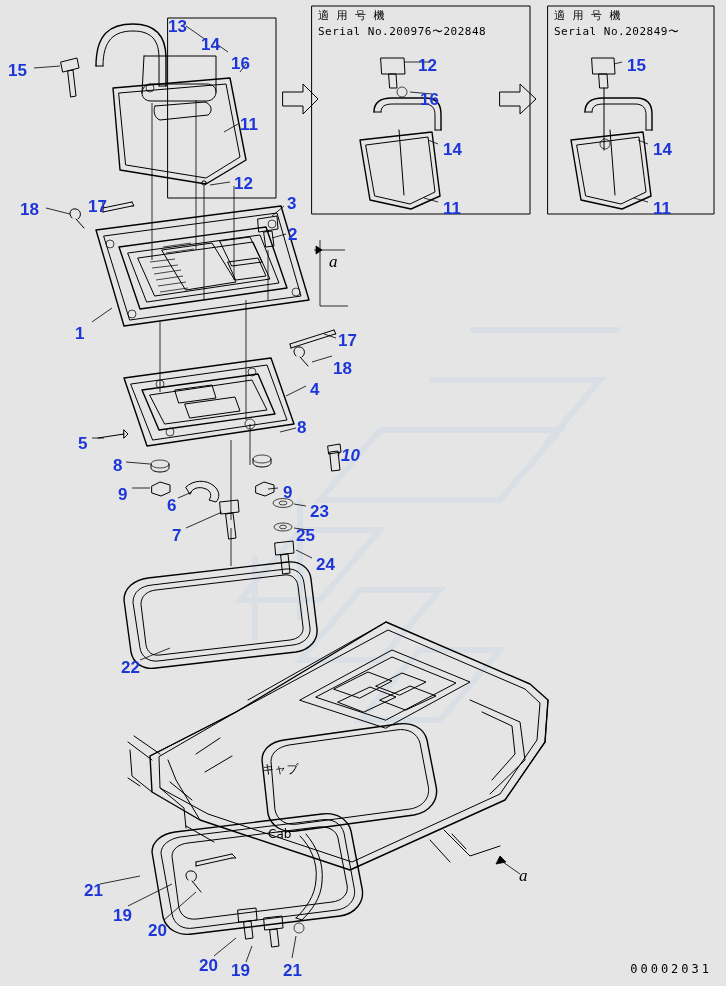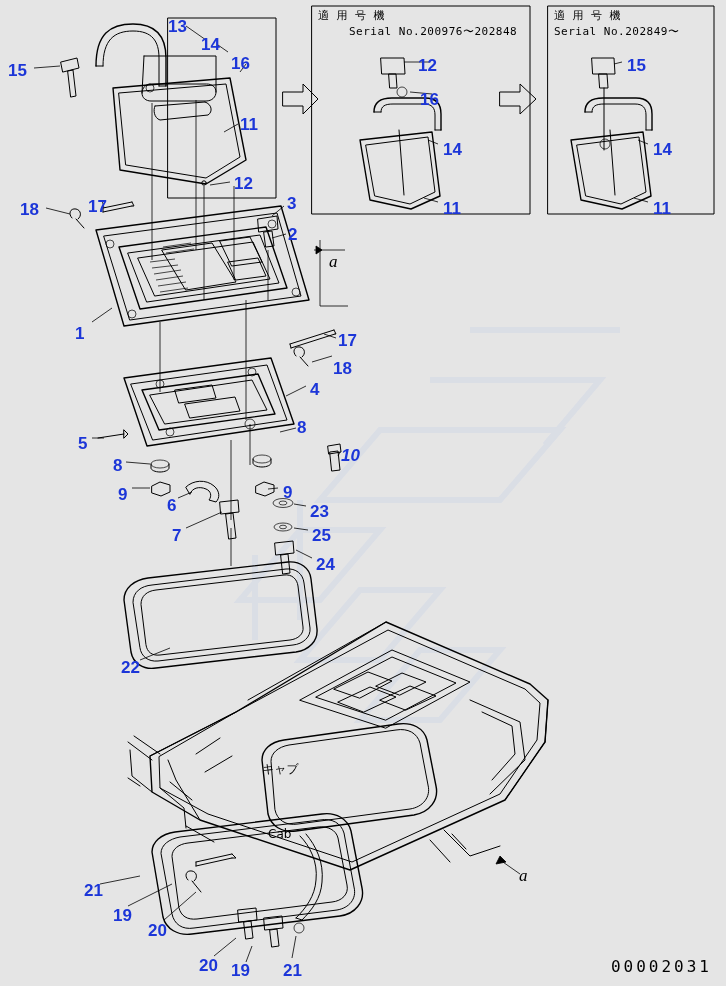--- a/index.html
+++ b/index.html
@@ -63,21 +63,21 @@
     color: #000000;
     font-size: 17px;
     font-style: italic;
     font-family: "Liberation Serif", serif;
   }
   #partnum {
     position: absolute;
     right: 14px;
     bottom: 10px;
     color: #000000;
-    font-size: 16px;
+    font-size: 12px;
     font-family: "DejaVu Sans Mono", monospace;
     letter-spacing: 3px;
   }
 </style>
 </head>
 <body>
 
 <div id="page">
 
   <svg id="art" viewBox="0 0 726 986" xmlns="http://www.w3.org/2000/svg">
@@ -385,21 +385,21 @@
       <path d="M432 94 L410 92"></path>
       <path d="M438 144 L428 140"></path>
       <path d="M438 202 L424 198"></path>
       <path d="M622 62 L614 64"></path>
       <path d="M648 144 L638 140"></path>
       <path d="M648 202 L634 198"></path>
     </g>
   </svg>
 
   <div class="jp" style="left:318px; top:8px;">適 用 号 機</div>
-  <div class="ser" style="left:318px; top:24px;margin-left:31px;">Serial No.200976〜202848</div>
+  <div class="ser" style="left:318px; top:24px;">Serial No.200976〜202848</div>
   <div class="jp" style="left:554px; top:8px;">適 用 号 機</div>
   <div class="ser" style="left:554px; top:24px;">Serial No.202849〜</div>
 
   <div class="cablabel" style="left:262px; top:762px;">キャブ</div>
   <div class="cablabel" style="left:268px; top:779px;margin-top:48px;">Cab</div>
 
   <div class="alabel" style="left:329px; top:252px;">a</div>
   <div class="alabel" style="left:519px; top:866px;">a</div>
 
   <div id="partnum">00002031</div>
@@ -421,21 +421,21 @@
       <div class="callout" style="left: 310px; top: 381px;">4</div>
       <div class="callout" style="left: 297px; top: 419px;">8</div>
       <div class="callout" style="left: 341px; top: 447px; font-style: italic;">10</div>
       <div class="callout" style="left: 78px; top: 435px;">5</div>
       <div class="callout" style="left: 113px; top: 457px;">8</div>
       <div class="callout" style="left: 118px; top: 486px;">9</div>
       <div class="callout" style="left: 167px; top: 497px;">6</div>
       <div class="callout" style="left: 283px; top: 484px;">9</div>
       <div class="callout" style="left: 310px; top: 503px;">23</div>
       <div class="callout" style="left: 172px; top: 527px;">7</div>
-      <div class="callout" style="left: 312px; top: 527px;">25</div>
+      <div class="callout" style="left: 296px; top: 527px;">25</div>
       <div class="callout" style="left: 316px; top: 556px;">24</div>
       <div class="callout" style="left: 121px; top: 659px;">22</div>
       <div class="callout" style="left: 84px; top: 882px;">21</div>
       <div class="callout" style="left: 113px; top: 907px;">19</div>
       <div class="callout" style="left: 148px; top: 922px;">20</div>
       <div class="callout" style="left: 199px; top: 957px;">20</div>
       <div class="callout" style="left: 231px; top: 962px;">19</div>
       <div class="callout" style="left: 283px; top: 962px;">21</div>
       <div class="callout" style="left: 418px; top: 57px;">12</div>
       <div class="callout" style="left: 420px; top: 91px;">16</div>

